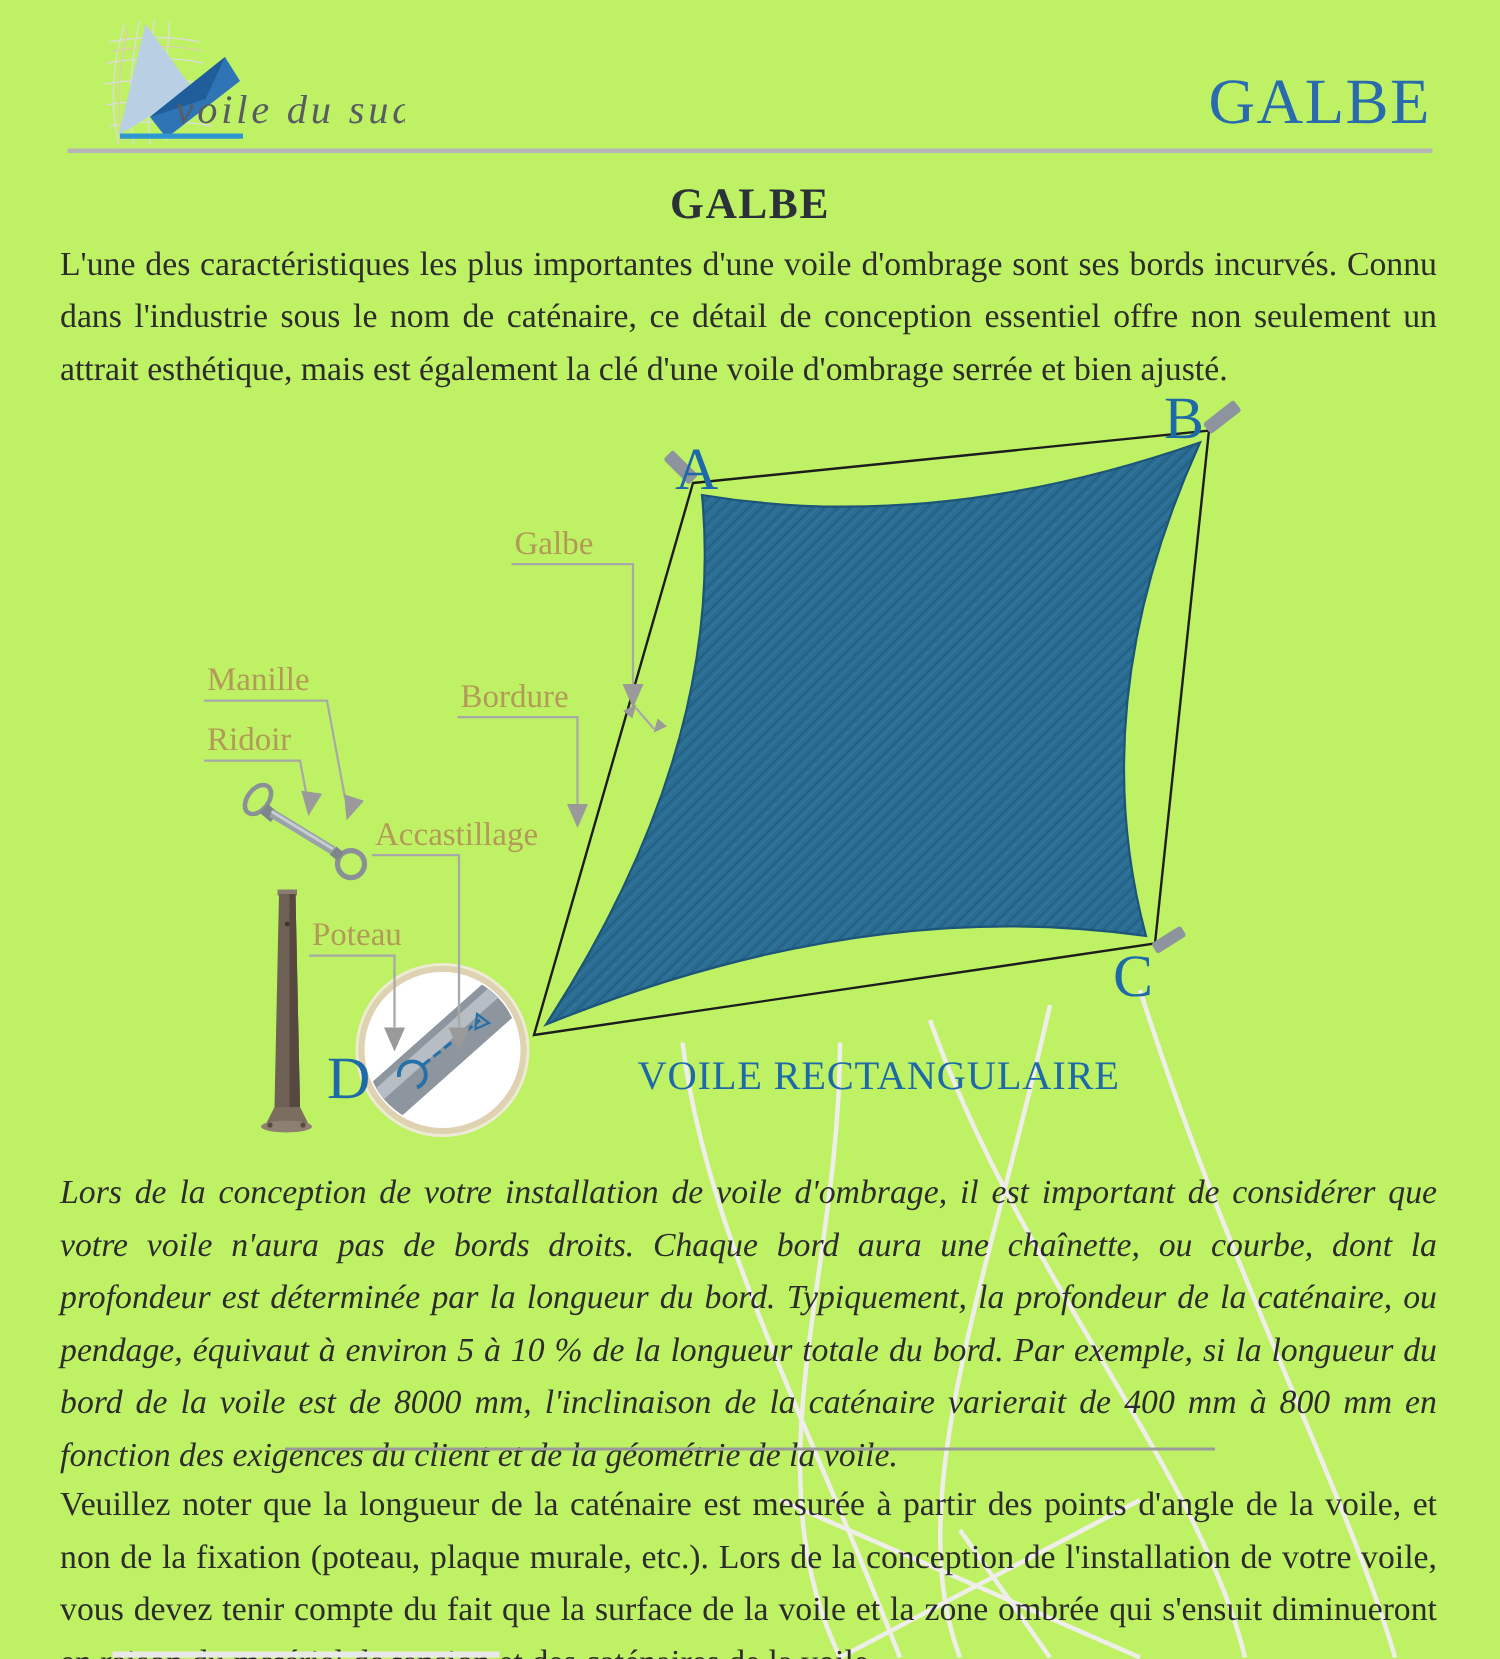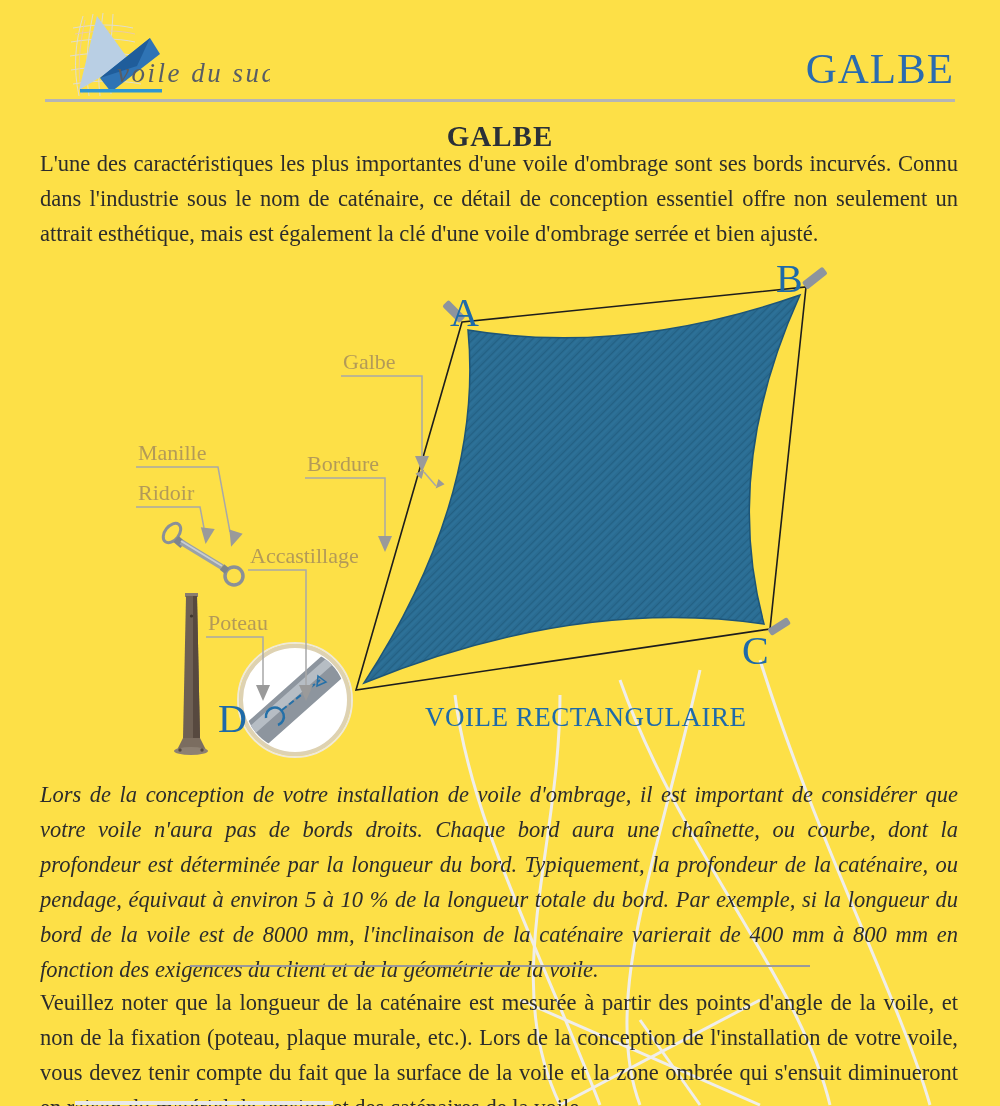--- a/index.html
+++ b/index.html
@@ -1,27 +1,27 @@
 <!DOCTYPE html>
 <html><head>
 <meta charset="utf-8">
 <style>
   html,body{margin:0;padding:0;background:#ffffff;}
-  #page{position:relative;width:1000px;height:1106px;background:#fde047;overflow:hidden;
+  #page{position:relative;width:1000px;height:1106px;background:#bef264;overflow:hidden;
         font-family:"Liberation Serif",serif;color:#2c2c2c;}
   .layer{position:absolute;}
   
   #brand-logo{left:55px;top:8px;width:215px;height:94px;}
   #header-label{right:46px;top:44px;font-size:43px;color:#2a6baf;letter-spacing:1px;}
   #header-rule{left:45px;top:99px;width:910px;height:3px;background:#b5b5b5;}
   
   #page-title{left:0;top:120px;width:1000px;text-align:center;font-weight:bold;
               font-size:29px;color:#2b3138;letter-spacing:1px;}
   .para{left:40px;width:918px;font-size:22.5px;line-height:35px;text-align:justify;color:#2c2c2c;}
-  #para-intro{top:146px;}
+  #para-intro{top:158px;}
   #para-design{top:777px;font-style:italic;}
   #para-note{top:985px;}
   #mid-rule{left:190px;top:965px;width:620px;height:2px;background:#9a9a9a;}
   #bottom-strip{left:75px;top:1101px;width:258px;height:4px;background:#e9e9e9;}
   #bg-ropes{left:0;top:600px;z-index:0;}
   .z1{z-index:1;}
   svg text{font-family:"Liberation Serif",serif;}
 </style>
 </head>
 <body>

